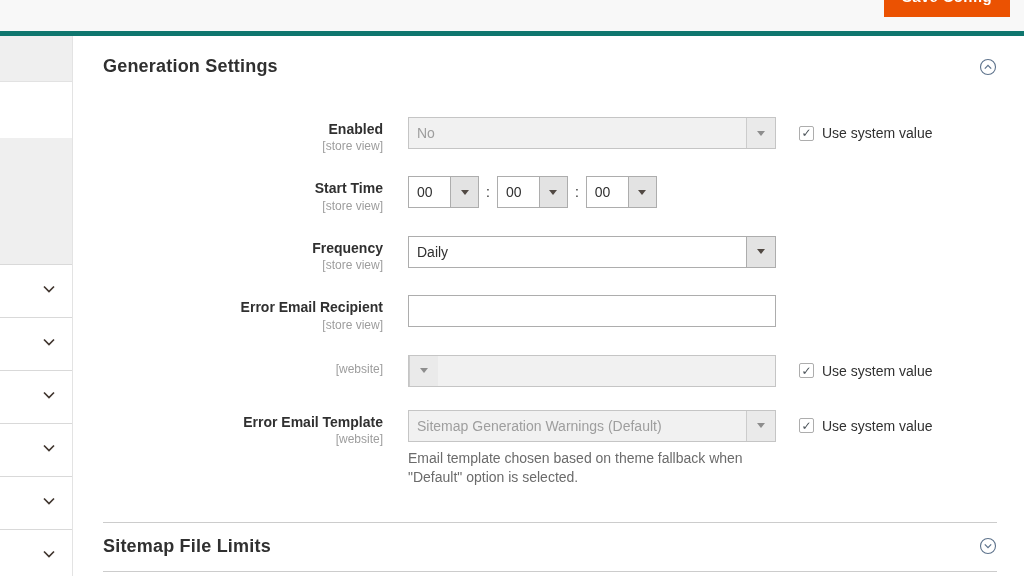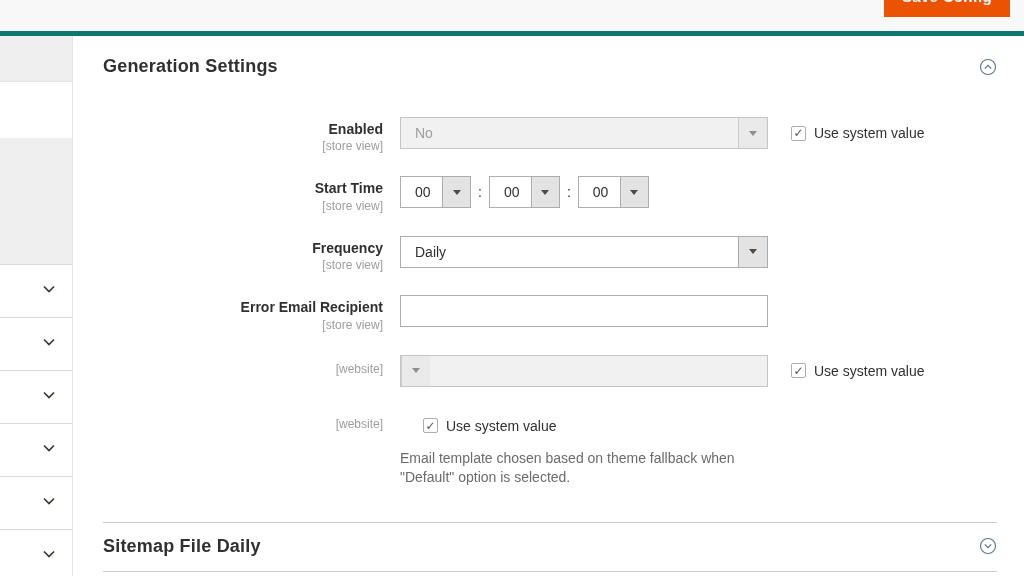--- a/index.html
+++ b/index.html
@@ -27,31 +27,31 @@
 
   
   .content { flex:1; background:#fff; padding:0 27px 0 30px; }
 
   .section-head { display:flex; justify-content:space-between; align-items:center; }
   .section-head.first { margin-top:20px; }
   .section-title { font-size:18px; font-weight:600; color:#303030; letter-spacing:.2px; }
   .collapse-btn { background:none; border:none; padding:0; cursor:pointer; line-height:0; }
 
   .form { margin-top:40px; }
-  .field-row { display:flex; margin-bottom:23px; }
+  .field-row { display:flex; margin-bottom:23px;gap:8px; }
   .f-label { width:280px; flex-shrink:0; text-align:right; padding-top:5px; }
   .f-label .lbl { font-size:14px; font-weight:700; color:#303030; line-height:1.1; }
   .f-label .scope { font-size:12px; color:#9d9d9d; margin-top:2px; }
   .f-control { margin-left:17px; display:flex; flex-direction:column; }
   .control-row { display:flex; align-items:flex-start; }
 
   
   .sel { display:flex; width:368px; height:32px; border:1px solid #adadad;
          background:#fff; cursor:pointer; }
-  .sel .val { flex:1; padding:0 14px; line-height:30px; font-size:14px; color:#303030;
+  .sel .val { flex:1; padding:0 8px; line-height:30px; font-size:14px; color:#303030;
               white-space:nowrap; overflow:hidden; }
   .sel .arr { width:29px; flex-shrink:0; border-left:1px solid #adadad; background:#e3e3e3;
               display:flex; align-items:center; justify-content:center; }
   .tri { width:0; height:0; border-left:4px solid transparent; border-right:4px solid transparent;
          border-top:5px solid #514943; }
   .sel.disabled { background:#f1f1f1; border-color:#c5c5c5; cursor:default; }
   .sel.disabled .val { color:#9e9e9e; }
   .sel.disabled .arr { background:#eaeaea; border-left-color:#cccccc; }
   .sel.disabled .tri { border-top-color:#8d8d8d; }
   .sel.time { width:71px; }
@@ -243,38 +243,45 @@
             <div class="usv">
               <span class="cb">✓</span>
               <span class="txt">Use system value</span>
             </div>
           </div>
         </div>
       </div>
 
       <div class="field-row">
         <div class="f-label">
+          <div class="lbl">Error Email Template</div>
           <div class="scope">[website]</div>
         </div>
         <div class="f-control">
           <div class="control-row">
+            <div class="sel disabled">
+              <div class="val">Sitemap Generation Warnings (Default)</div>
+              <div class="arr">
+                  <span class="tri"></span>
+                </div>
+            </div>
             <div class="usv">
               <span class="cb">✓</span>
               <span class="txt">Use system value</span>
             </div>
           </div>
           <div class="note">Email template chosen based on theme fallback when "Default" option is selected.</div>
         </div>
       </div>
 
     </div>
 
     <div class="divider gap-top"></div>
     <div class="section-head limits">
-      <div class="section-title">Sitemap File Daily</div>
+      <div class="section-title">Sitemap File Limits</div>
       <button class="collapse-btn">
         <span>
           <svg width="18" height="18" viewBox="0 0 18 18">
             <circle cx="9" cy="9" r="7.5" fill="none" stroke="#5e738c" stroke-width="1.1"></circle>
             <polyline points="5.8,7.4 9,10.6 12.2,7.4" fill="none" stroke="#5e738c" stroke-width="1.3"></polyline>
           </svg>
         </span>
       </button>
     </div>
     <div class="divider"></div>

